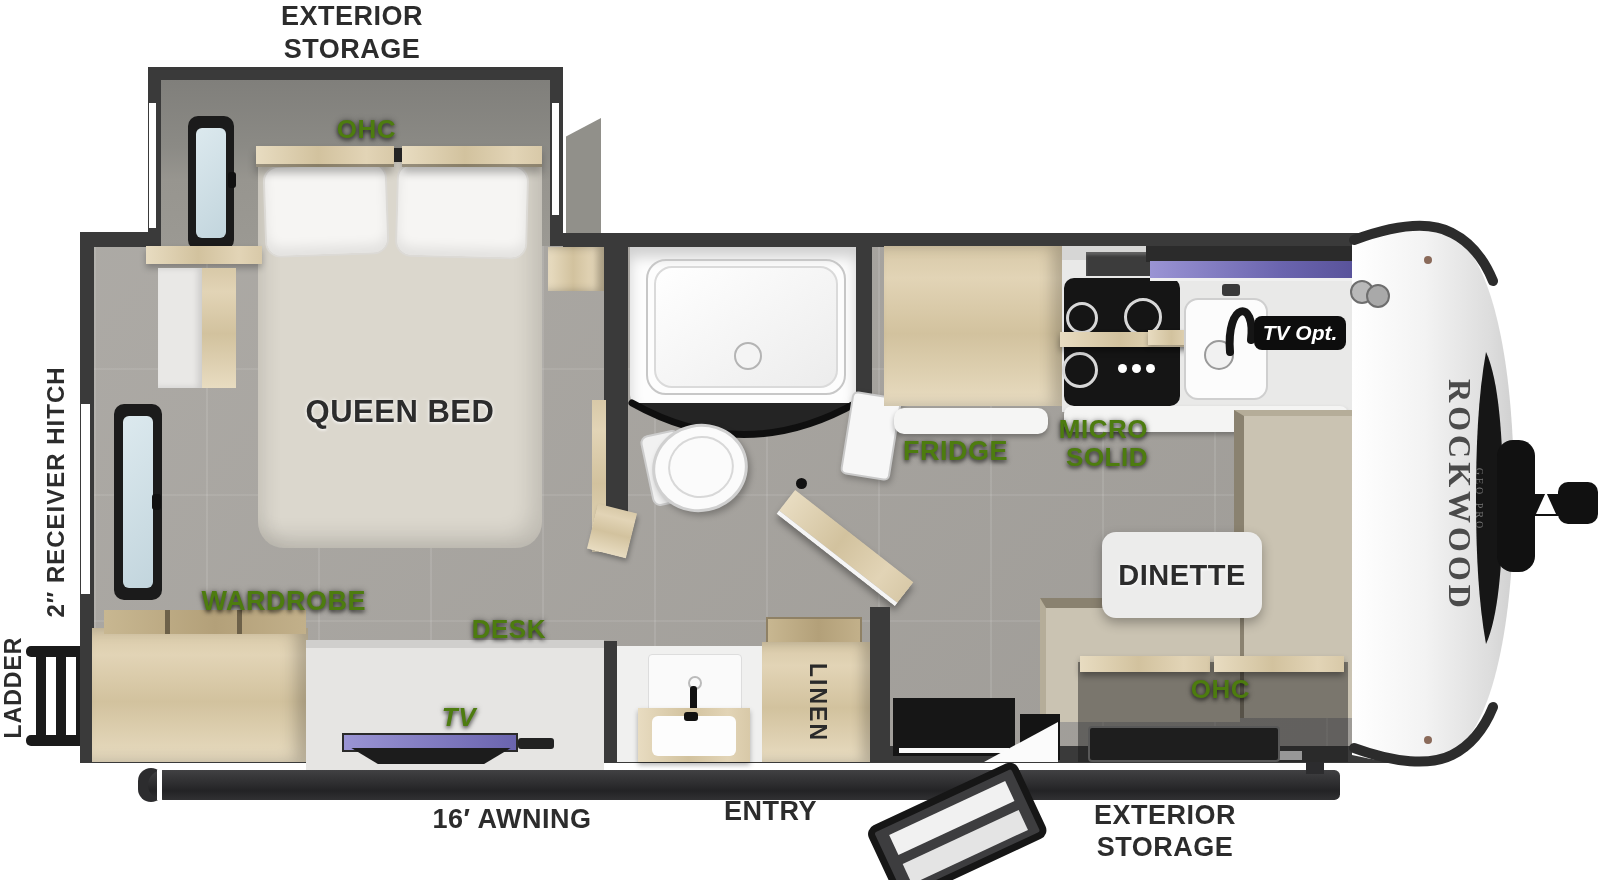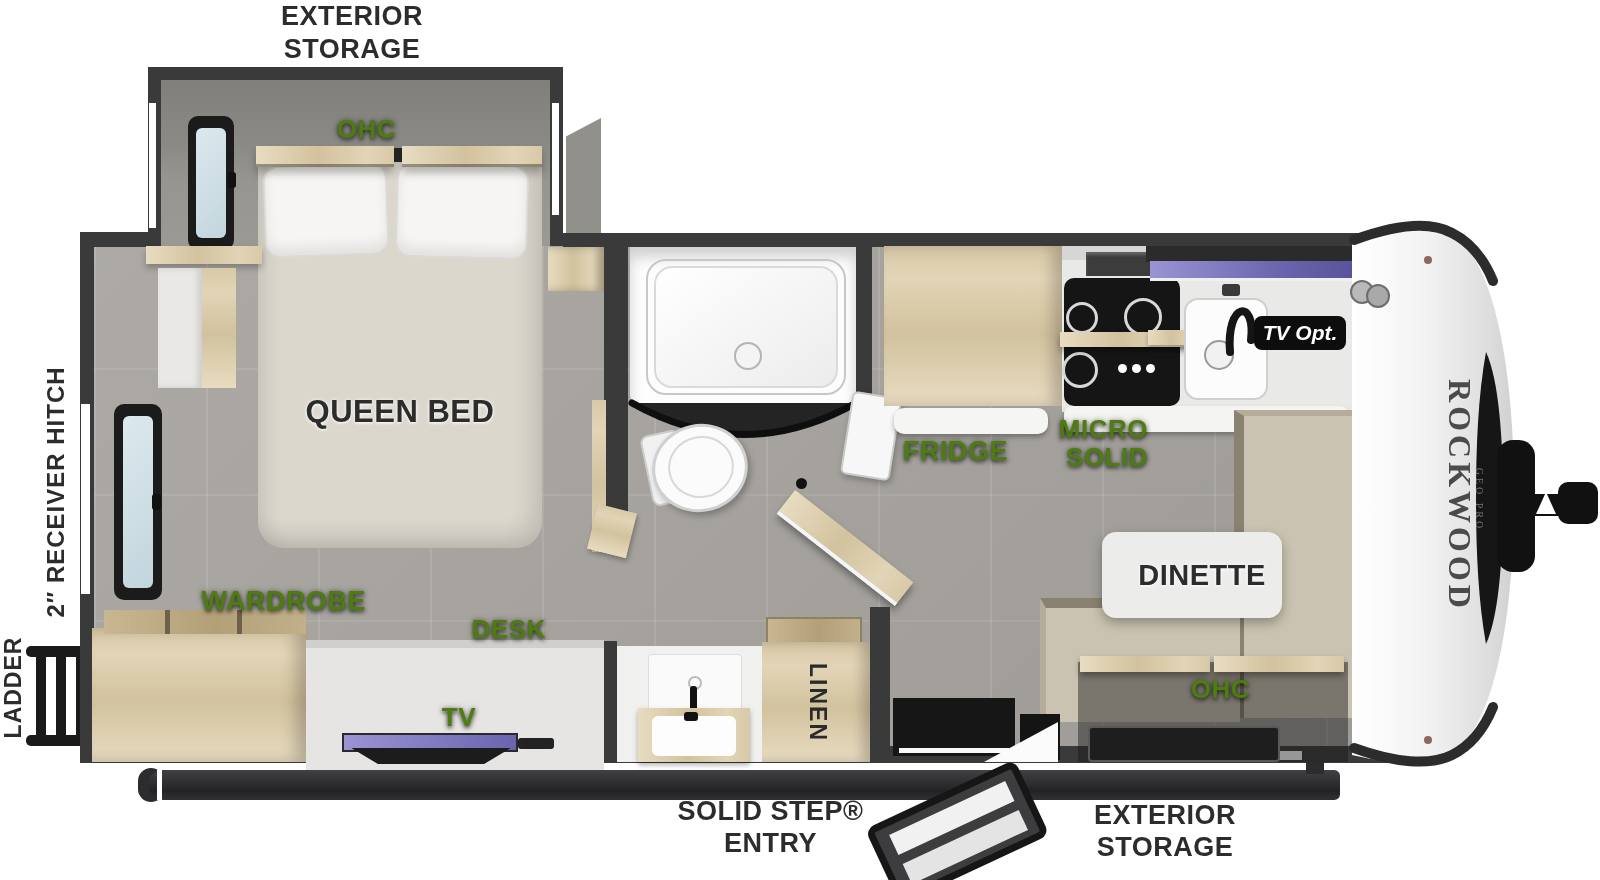--- a/index.html
+++ b/index.html
@@ -152,40 +152,40 @@
               display:flex;align-items:center;justify-content:center;margin-top:32px;">
     <span style="color:#fff;font-weight:bold;font-style:italic;font-size:21px;">TV Opt.</span>
   </div>
 
   <div class="abs lblW" style="left:1008px;top:414px;width:140px;font-size:26px;">MICRO</div>
   <div class="abs lblW" style="left:1008px;top:442px;width:140px;font-size:26px;">SOLID</div>
 
   <div class="abs bench" style="left:1234px;top:410px;width:120px;height:302px;border-left:10px solid #8a8270;border-top:6px solid #b5ad99;"></div>
   <div class="abs bench" style="left:1040px;top:598px;width:194px;height:114px;border-top:10px solid #8a8270;border-left:6px solid #b5ad99;"></div>
   <div class="abs" style="left:1102px;top:532px;width:160px;height:86px;background:#ececeb;border-radius:14px;
-              box-shadow:0 5px 12px rgba(0,0,0,.3);display:flex;align-items:center;justify-content:center;padding-left:20px;">
+              box-shadow:0 5px 12px rgba(0,0,0,.3);display:flex;align-items:center;justify-content:center;">
     <span class="lblD" style="font-size:29px;">DINETTE</span>
   </div>
 
   <div class="abs" style="left:1078px;top:662px;width:270px;height:100px;background:rgba(25,25,25,.45);"></div>
   <div class="abs wood" style="left:1080px;top:656px;width:130px;height:16px;box-shadow:0 4px 6px rgba(0,0,0,.35);"></div>
   <div class="abs wood" style="left:1214px;top:656px;width:130px;height:16px;box-shadow:0 4px 6px rgba(0,0,0,.35);"></div>
   <div class="abs" style="left:1088px;top:726px;width:188px;height:32px;background:#1e1e1e;border:2px solid #585858;border-radius:4px;"></div>
   <div class="abs lblW" style="left:1150px;top:674px;width:100px;font-size:26px;">OHC</div>
 
   <div class="abs woodV" style="left:92px;top:628px;width:216px;height:134px;box-shadow:inset -12px 0 16px rgba(0,0,0,.22);"></div>
   <div class="abs woodDark" style="left:104px;top:610px;width:202px;height:24px;"></div>
   <div class="abs" style="left:165px;top:610px;width:5px;height:24px;background:#6d6149;"></div>
   <div class="abs" style="left:237px;top:610px;width:5px;height:24px;background:#6d6149;"></div>
   <div class="abs lblW" style="left:196px;top:586px;width:170px;font-size:27px;">WARDROBE</div>
 
   <div class="abs" style="left:306px;top:640px;width:298px;height:122px;background:#e6e5e3;border-top:8px solid #d0cfcd;"></div>
   <div class="abs lblW" style="left:426px;top:614px;width:120px;font-size:26px;">DESK</div>
 
-  <div class="abs lblW" style="left:396px;top:702px;width:80px;font-size:26px;">TV</div>
+  <div class="abs lblW" style="left:396px;top:702px;width:80px;font-size:26px;font-style:italic;">TV</div>
   <div class="abs" style="left:342px;top:733px;width:172px;height:15px;background:linear-gradient(90deg,#9a94d4,#6a64ae);border:2px solid #2a2a2a;"></div>
   <div class="abs" style="left:348px;top:748px;width:166px;height:16px;background:#1c1c1c;clip-path:polygon(2% 0,98% 0,82% 100%,18% 100%);"></div>
   <div class="abs" style="left:518px;top:738px;width:36px;height:11px;background:#222;border-radius:3px;"></div>
 
   <div class="abs wall" style="left:604px;top:641px;width:13px;height:121px;"></div>
   <div class="abs" style="left:617px;top:646px;width:148px;height:116px;background:#f0f0ef;"></div>
   <div class="abs" style="left:648px;top:654px;width:92px;height:58px;background:#fafafa;border:1px solid #ddd;border-radius:4px;"></div>
   <div class="abs" style="left:688px;top:676px;width:10px;height:10px;border:2px solid #bbb;border-radius:50%;"></div>
   <div class="abs" style="left:690px;top:686px;width:7px;height:36px;background:#111;border-radius:3px;"></div>
   <div class="abs wood" style="left:638px;top:708px;width:112px;height:54px;box-shadow:0 3px 5px rgba(0,0,0,.3);"></div>
@@ -241,22 +241,22 @@
   </svg>
 
   <div class="abs" style="left:1299px;top:477px;width:320px;text-align:center;transform:rotate(90deg);
               font-family:'Liberation Serif',serif;font-weight:600;font-size:32px;letter-spacing:4px;color:#4b4b4b;">ROCKWOOD</div>
   <div class="abs" style="left:1399px;top:494px;width:160px;text-align:center;transform:rotate(90deg);
               font-family:'Liberation Serif',serif;font-size:10px;letter-spacing:3px;color:#777;">GEO PRO</div>
 
   <div class="abs" style="left:1350px;top:280px;width:20px;height:20px;background:#b9b9b9;border:2px solid #6e6e6e;border-radius:50%;"></div>
   <div class="abs" style="left:1366px;top:284px;width:20px;height:20px;background:#a9a9a9;border:2px solid #6e6e6e;border-radius:50%;"></div>
 
+  <div class="abs lblOut" style="left:412px;top:804px;width:200px;font-size:27px;">16′ AWNING</div>
   <div class="abs lblOut" style="left:648px;top:796px;width:245px;font-size:27px;line-height:1.18;">
-    <div>SOLID STEP®</div>
     <div>ENTRY</div>
   </div>
   <div class="abs lblOut" style="left:1045px;top:800px;width:240px;font-size:27px;line-height:1.18;">
     <div>EXTERIOR</div>
     <div>STORAGE</div>
   </div>
 
 </div>
 
 </body></html>

